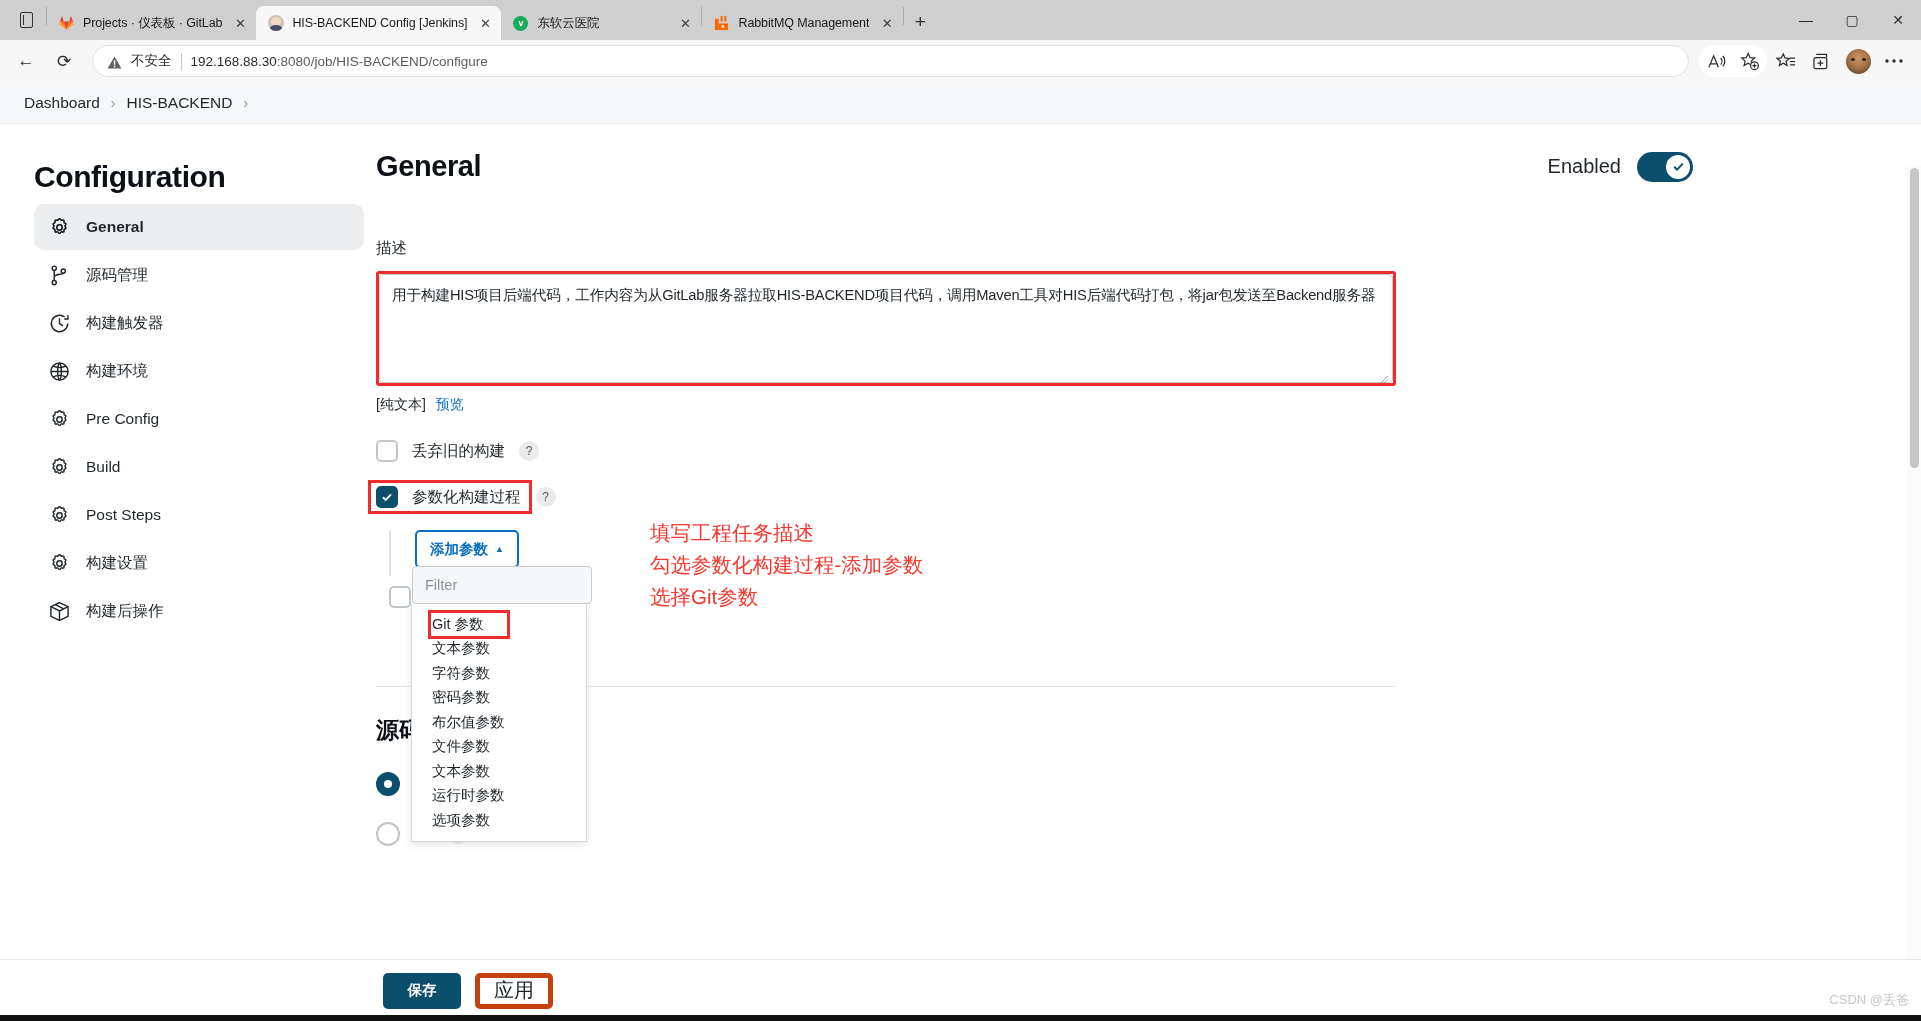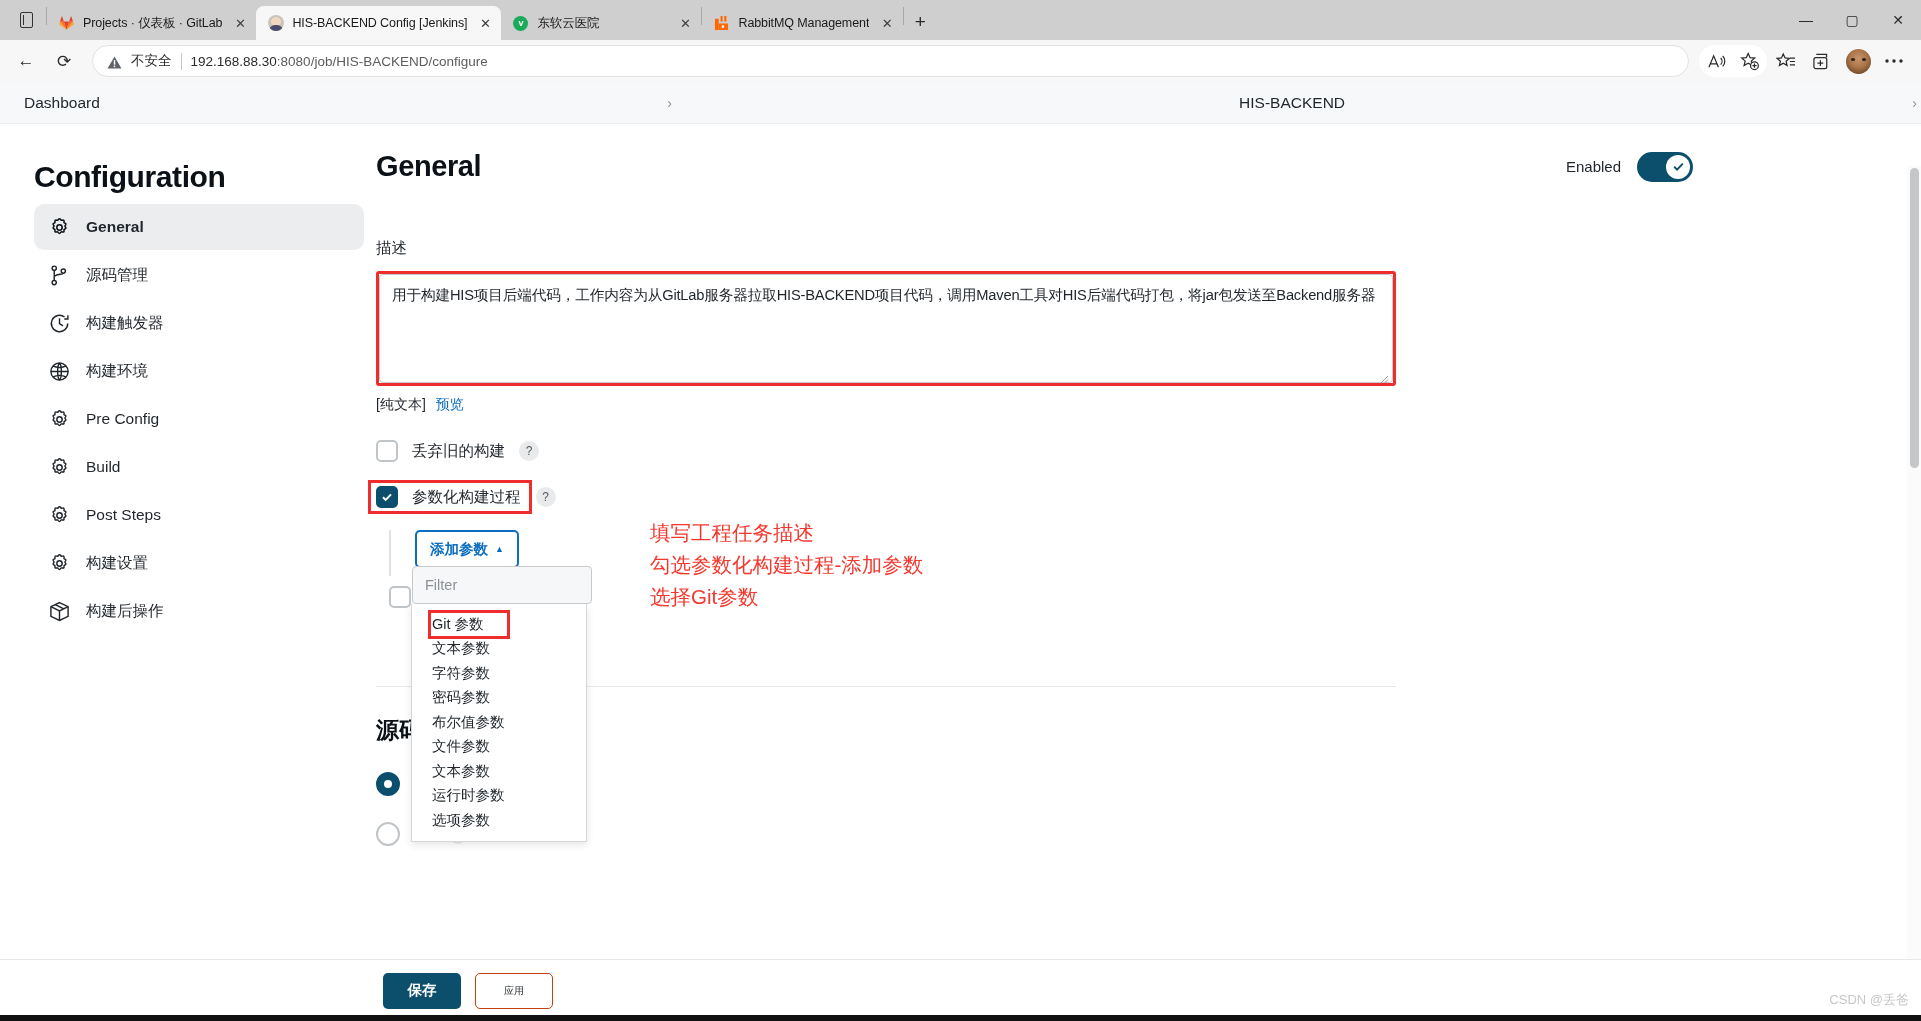--- a/index.html
+++ b/index.html
@@ -101,23 +101,22 @@
     background: radial-gradient(circle at 50% 38%, #c9956a 0%, #a97448 46%, #6d4a2c 80%);
     position:relative; overflow:hidden;
   }
   .avatar:before{content:"";position:absolute;left:5px;top:9px;width:4px;height:3px;border-radius:50%;background:#2e2119;}
   .avatar:after{content:"";position:absolute;right:5px;top:9px;width:4px;height:3px;border-radius:50%;background:#2e2119;}
 
   
   .page { height: 939px; background:#fff; position:relative; overflow:hidden; }
   .breadcrumbs {
     height: 42px; background:#f7f8f9; display:flex; align-items:center;
-    padding-left: 18px; gap: 19px; font-size: 15.5px; color:#1f252b;
+    padding-left: 18px; gap: 1px; font-size: 15.5px; color:#1f252b;
     border-bottom: 1px solid #eceef0;
-    justify-content: space-between;
   }
   .bc-item { padding: 2px 6px; color:#1f252b; }
   .bc-sep { color:#8c9196; font-size: 14px; padding: 0 4px; }
 
   .body-wrap { display:flex; height: 897px; position: relative; }
 
   
   .sidebar { width: 360px; flex: 0 0 360px; padding: 36px 0 0 34px; background:#fff; }
   .config-title {
     font-size: 30px; font-weight: 700; color:#0b1117; letter-spacing:-0.4px;
@@ -130,21 +129,21 @@
     margin-bottom: 2px;
   }
   .side-item.active { background:#ebedef; font-weight: 700; }
   .side-icon { width: 22px; height:22px; flex:0 0 22px; display:flex; align-items:center; justify-content:center; }
 
   
   .main { flex: 1 1 auto; padding: 26px 60px 0 16px; position: relative; min-width:0; }
   .main-head { display:flex; align-items:center; justify-content: space-between; }
   .main-title { font-size: 29px; font-weight: 700; color:#0b1117; letter-spacing:-0.4px; }
   .enabled-wrap { display:flex; align-items:center; gap: 16px; margin-right: 168px; }
-  .enabled-label { font-size: 15px; color:#1f252b;margin-left:33px; }
+  .enabled-label { font-size: 20px; color:#1f252b;margin-left:33px; }
   .toggle {
     width: 56px; height: 30px; background:#0b4f6c; border-radius: 15px; position: relative;
   }
   .toggle .knob {
     position:absolute; right: 3px; top: 3px; width: 24px; height: 24px; border-radius:50%;
     background:#fff; display:flex; align-items:center; justify-content:center;
   }
 
   .field-label { font-size: 15.5px; color:#1f252b; margin-top: 55px; margin-bottom: 12px; }
 
@@ -241,22 +240,22 @@
   .footer {
     position:absolute; left: 0; right: 0; bottom: 0; height: 62px; background:#fff;
     border-top: 1px solid #e6e8ea; display:flex; align-items:center; padding-left: 383px; gap: 14px;
     z-index: 50;
   }
   .btn-save {
     width: 78px; height: 36px; background:#0b4f6c; color:#fff; border-radius:5px;
     display:flex; align-items:center; justify-content:center; font-size: 14.5px; font-weight:700;
   }
   .btn-apply {
-    width: 78px; height: 36px; background:#fff; color:#1f252b; border:1px solid #c2410c;
-    border-radius:5px; display:flex; align-items:center; justify-content:center; font-size: 10px;
+    width: 78px; height: 36px; background:#fff; color:#1f252b; border:5px solid #c2410c;
+    border-radius:5px; display:flex; align-items:center; justify-content:center; font-size: 20px;
   }
   .bottom-black { position:absolute; left:0; right:0; bottom:0; height: 6px; background:#111; z-index:60; }
 
   .watermark {
     position: absolute; right: 12px; bottom: 12px; color:#c7c7c7; font-size: 13px; z-index: 70;
     display:flex; align-items:center; gap:2px;
   }
 
   
   .vscroll {

